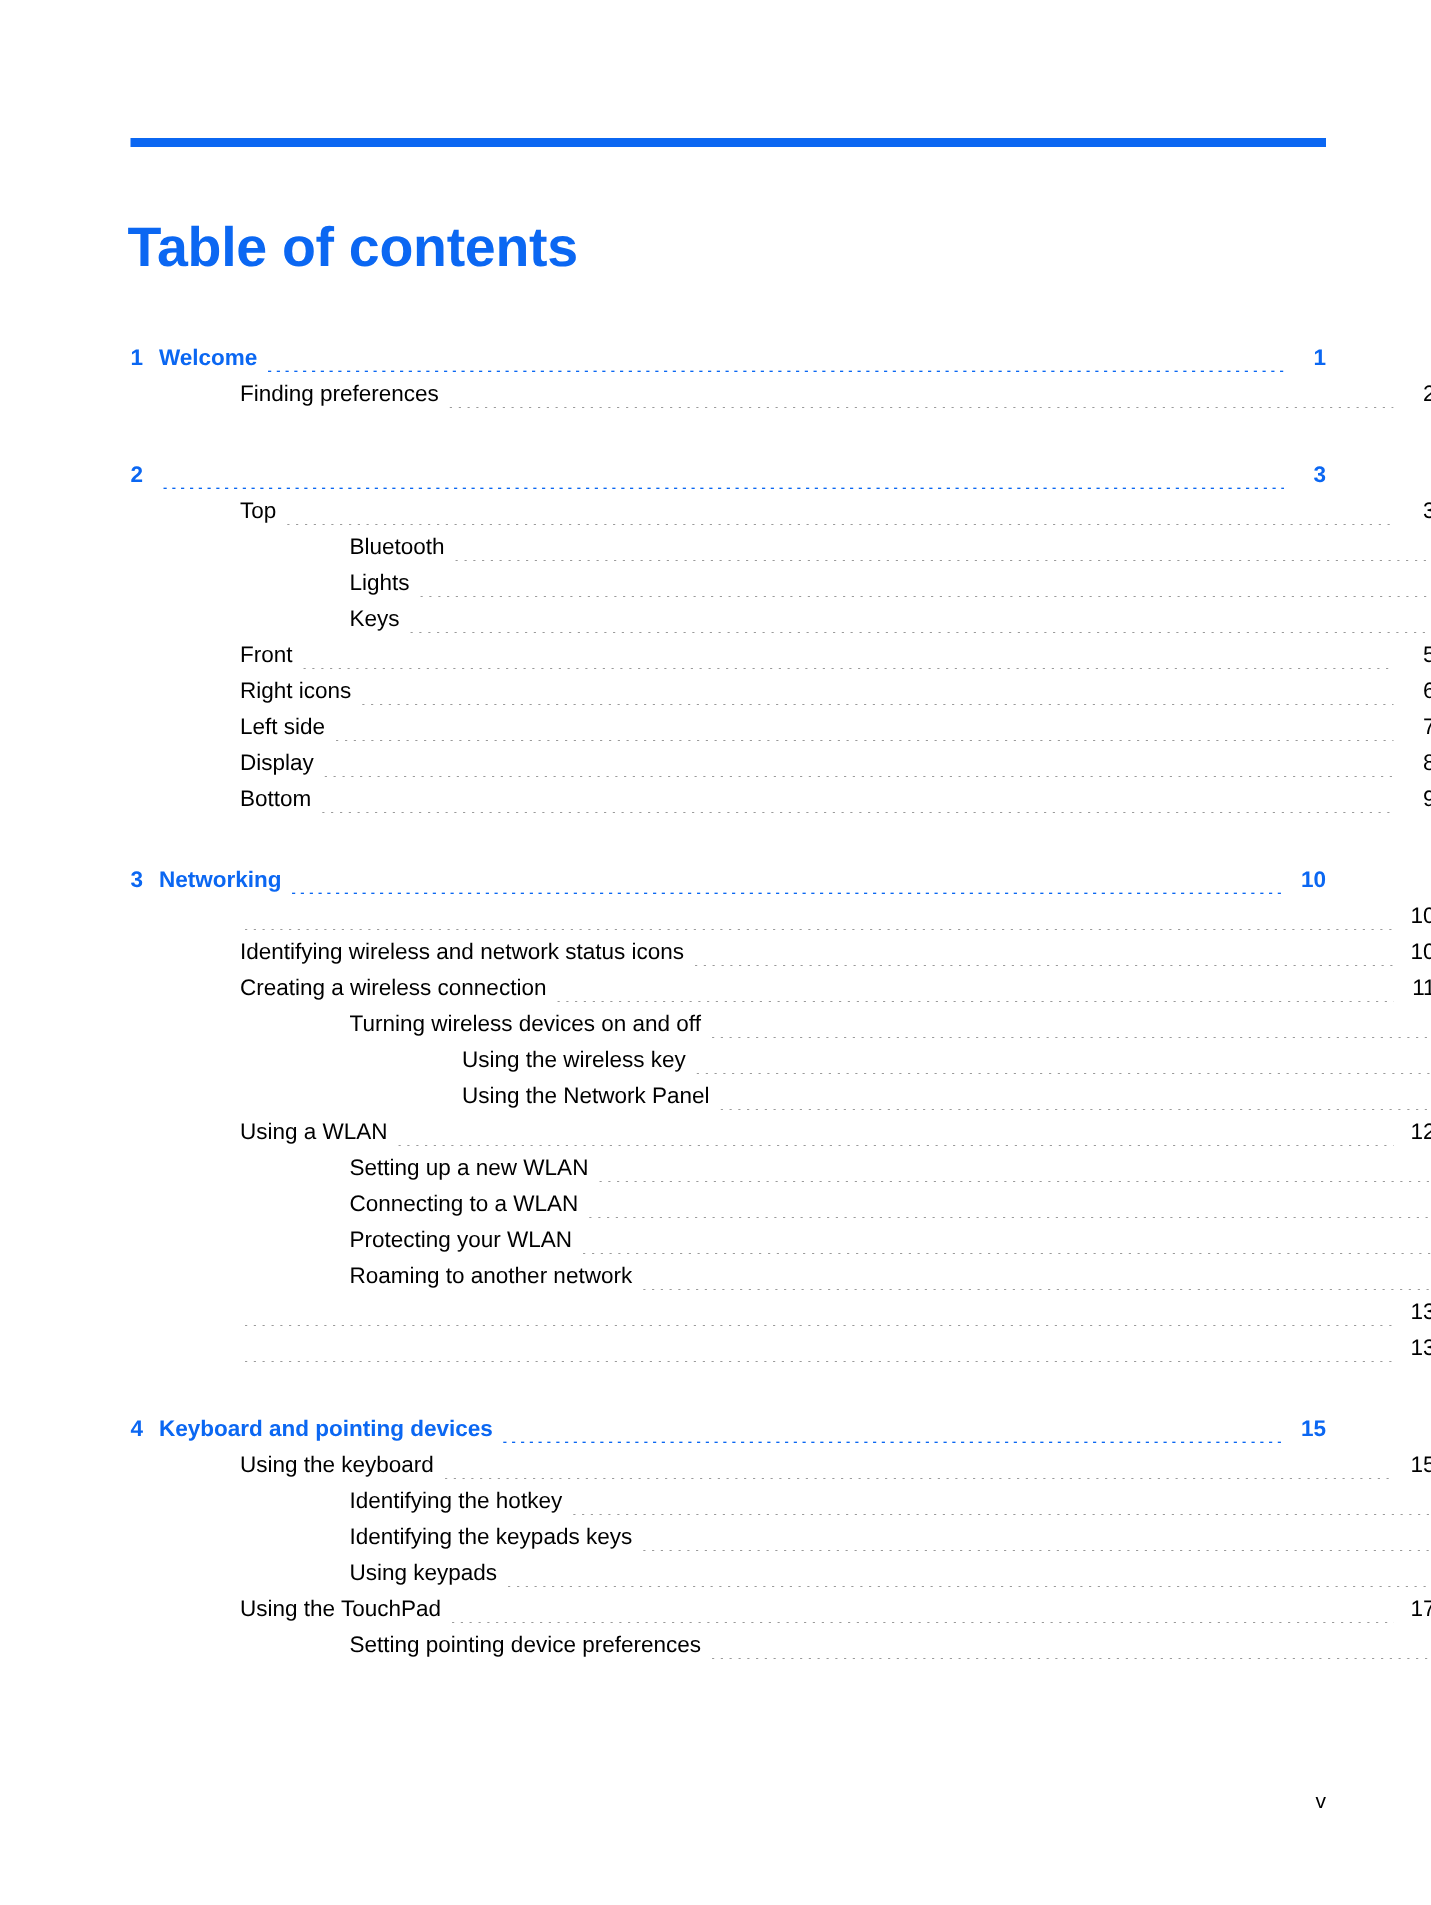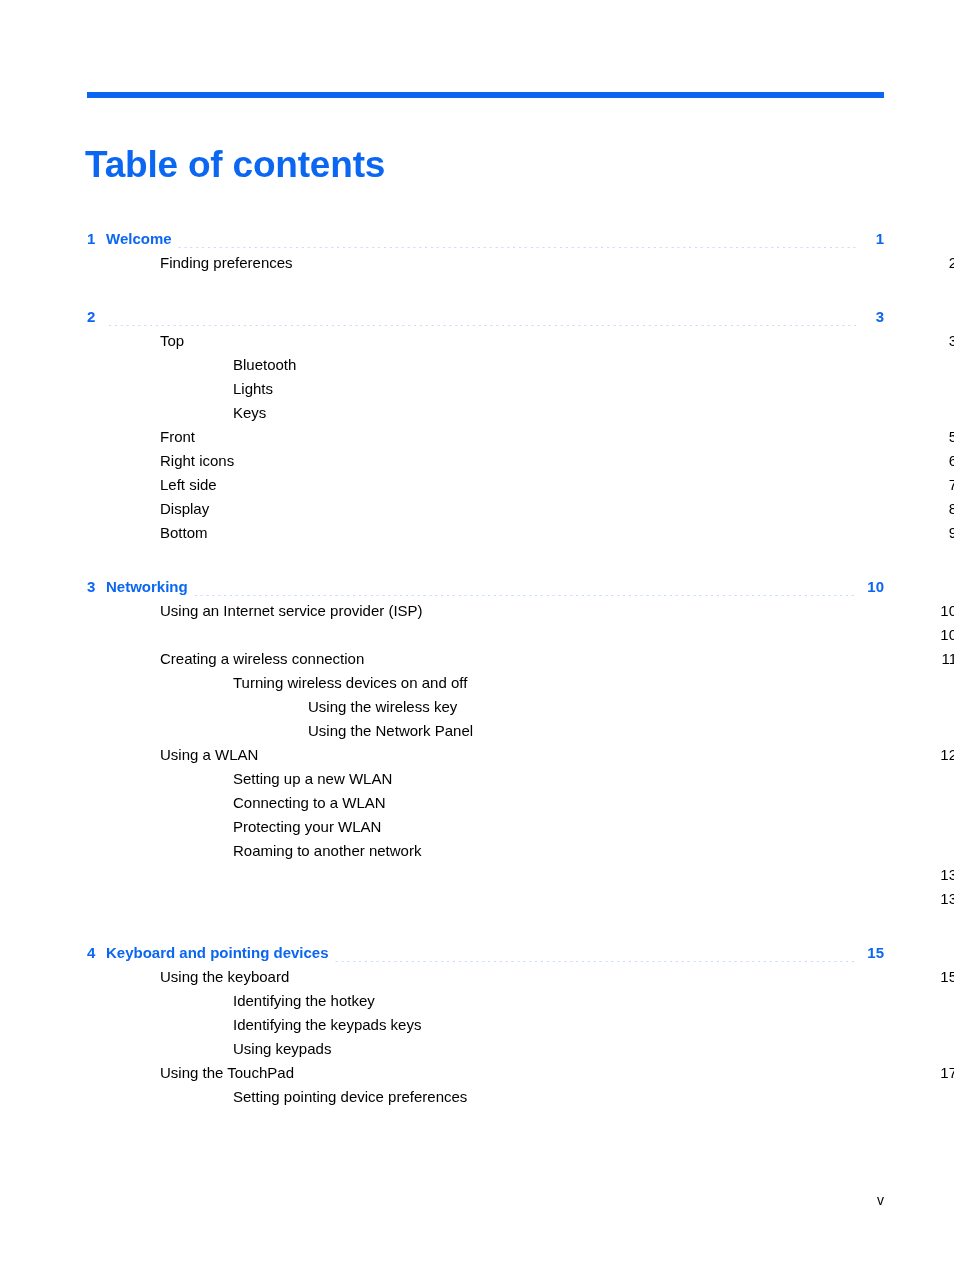--- a/index.html
+++ b/index.html
@@ -197,25 +197,25 @@
         </div>
       </div>
       <div class="chapter-group">
         <div class="toc-row chapter">
           <span class="chapnum">3</span>
           <span class="toc-label">Networking</span>
           <span class="leader"></span>
           <span class="pagenum">10</span>
         </div>
         <div class="toc-row lvl1">
-          <span class="toc-label">Using an Internet service provider (ISP)</span>
           <span class="leader"></span>
           <span class="pagenum">10</span>
         </div>
         <div class="toc-row lvl1">
+          <span class="toc-label">Identifying wireless and network status icons</span>
           <span class="leader"></span>
           <span class="pagenum">10</span>
         </div>
         <div class="toc-row lvl1">
           <span class="toc-label">Creating a wireless connection</span>
           <span class="leader"></span>
           <span class="pagenum">11</span>
         </div>
         <div class="toc-row lvl2">
           <span class="toc-label">Turning wireless devices on and off</span>

